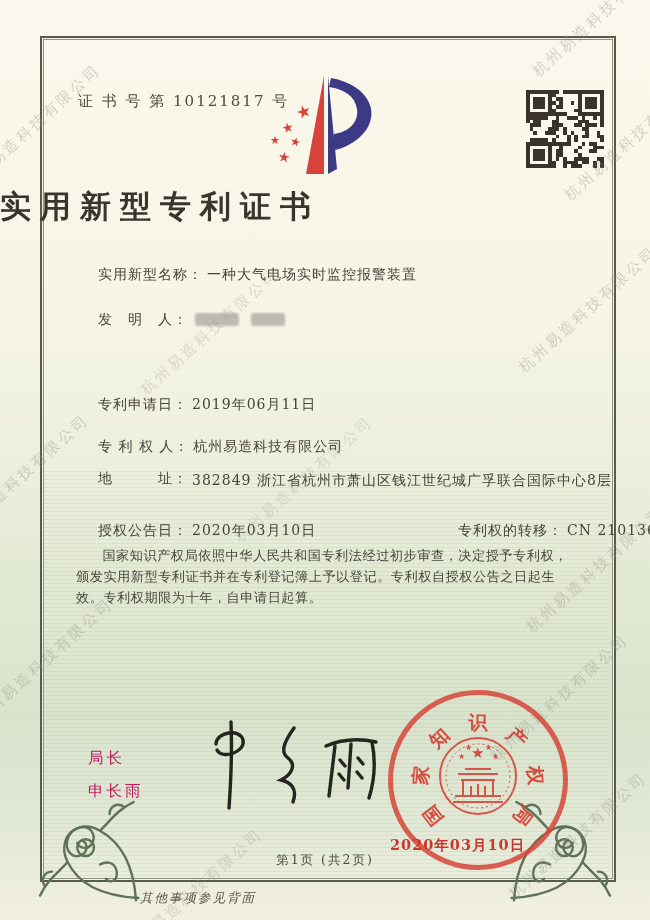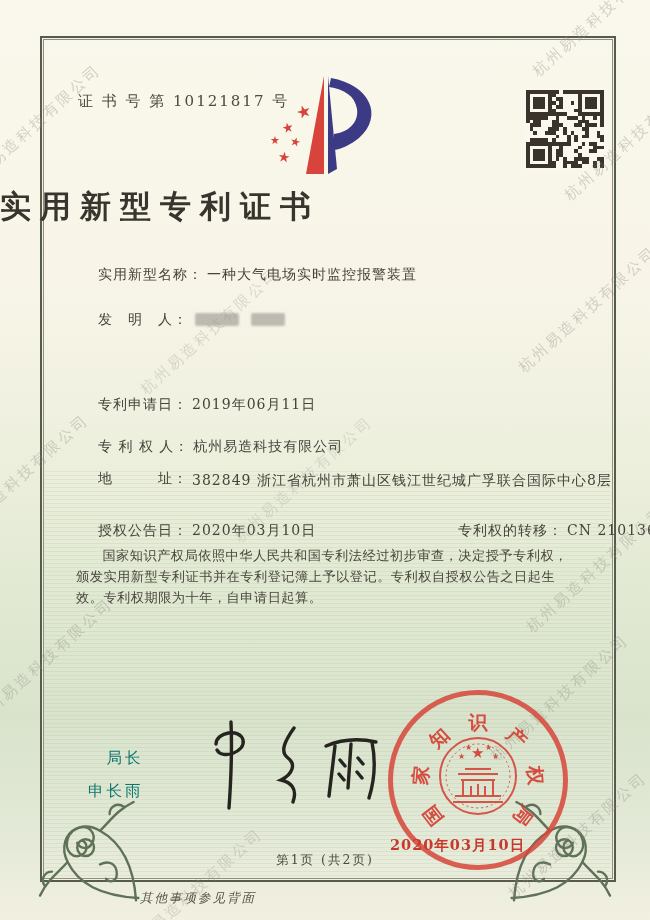--- a/index.html
+++ b/index.html
@@ -43,21 +43,21 @@
   .addr-val{display:inline-block;white-space:normal;width:446px;vertical-align:top;line-height:21px;margin-left:4px;}
   .redact{display:inline-block;height:13px;background:#b5b1a8;border-radius:2px;
           filter:blur(1.1px);opacity:.85;margin:0 4px -2px 2px;}
   .r1{width:44px}.r2{width:34px}.r3{width:20px}.r4{width:46px}.r5{width:12px}.r6{width:74px}.r7{width:12px}
   .grant-no{position:absolute;left:360px;top:0;}
   
   .body-text{position:absolute;left:76px;top:545px;width:498px;font-size:13.2px;
     line-height:21px;color:#4a463d;letter-spacing:.5px;}
   .body-text p{margin:0;text-indent:2em;}
   
-  .signer{position:absolute;left:88px;top:748px;font-size:15.5px;letter-spacing:3px;color:#0f766e;text-align:right;}
+  .signer{position:absolute;left:88px;top:748px;font-size:15.5px;letter-spacing:3px;color:#be185d;}
   .signer div{margin-bottom:12px;}
   .signature{position:absolute;left:188px;top:716px;width:220px;height:100px;}
   
   .seal{position:absolute;left:388px;top:690px;width:180px;height:180px;z-index:6;}
   .seal-ring{position:absolute;inset:0;border:5px solid rgba(214,69,58,.85);border-radius:50%;}
   .seal-char{position:absolute;left:50%;top:50%;font-size:19px;font-weight:700;color:rgba(212,60,48,.9);
     transform-origin:0 0;}
   .seal-emblem{position:absolute;left:40px;top:36px;width:100px;height:100px;}
   .seal-date{position:absolute;left:2px;top:146px;width:150px;font-size:14.5px;font-weight:700;
     color:#c8382c;letter-spacing:1px;white-space:nowrap;}

